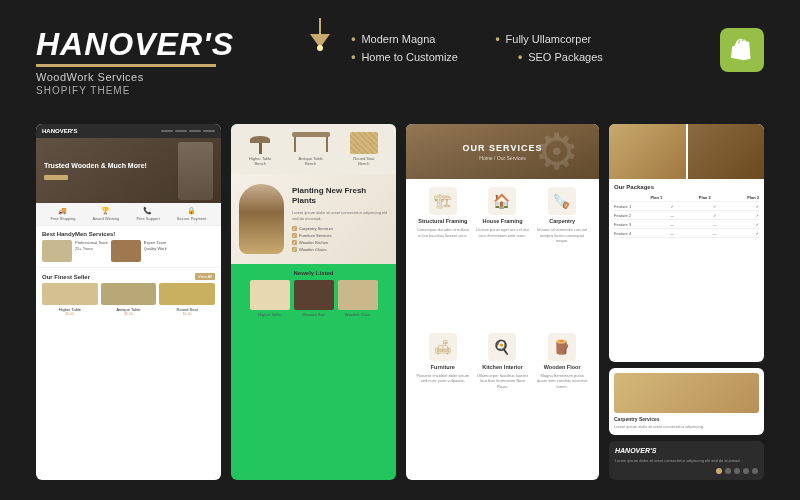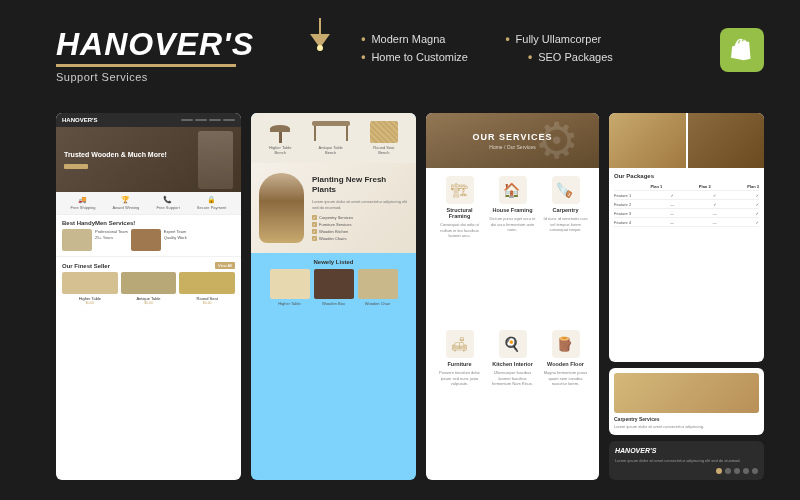--- a/index.html
+++ b/index.html
@@ -11,21 +11,21 @@
       overflow: hidden;
       position: relative;
     }
 
     .main-container {
       width: 800px;
       height: 500px;
       background: #1c1c1c;
       display: flex;
       flex-direction: column;
-      padding: 28px 36px 20px 56px;
+      padding: 28px 36px 20px 36px;
       justify-content: center;
     }
 
     
     .header {
       display: flex;
       align-items: flex-start;
       justify-content: space-between;
       margin-bottom: 18px;
     }
@@ -319,21 +319,21 @@
     }
 
     .p1-product-price {
       font-size: 3.5px;
       color: #c8a96e;
     }
 
     
     .preview-2 {
       width: 165px;
-      background: #7dd3fc;
+      background: #22c55e;
       display: flex;
       flex-direction: column;
     }
 
     .p2-top {
       background: #f0ebe0;
       padding: 8px;
       display: flex;
       justify-content: space-around;
       align-items: flex-end;
@@ -757,21 +757,22 @@
   </style>
 </head>
 <body>
 
 <div class="main-container">
 
   <div class="header">
     <div class="brand-section">
       <div class="brand-title">HANOVER'S</div>
       <div class="brand-underline"></div>
-      <div class="brand-subtitle">Support Services</div>
+      <div class="brand-subtitle">WoodWork Services</div>
+      <div class="brand-tag">SHOPIFY THEME</div>
     </div>
 
     <div class="lamp-decoration">
       <div class="lamp-cord"></div>
       <div class="lamp-shade"></div>
       <div class="lamp-bulb"></div>
     </div>
 
     <div class="features-section">
       <div class="feature-row">

